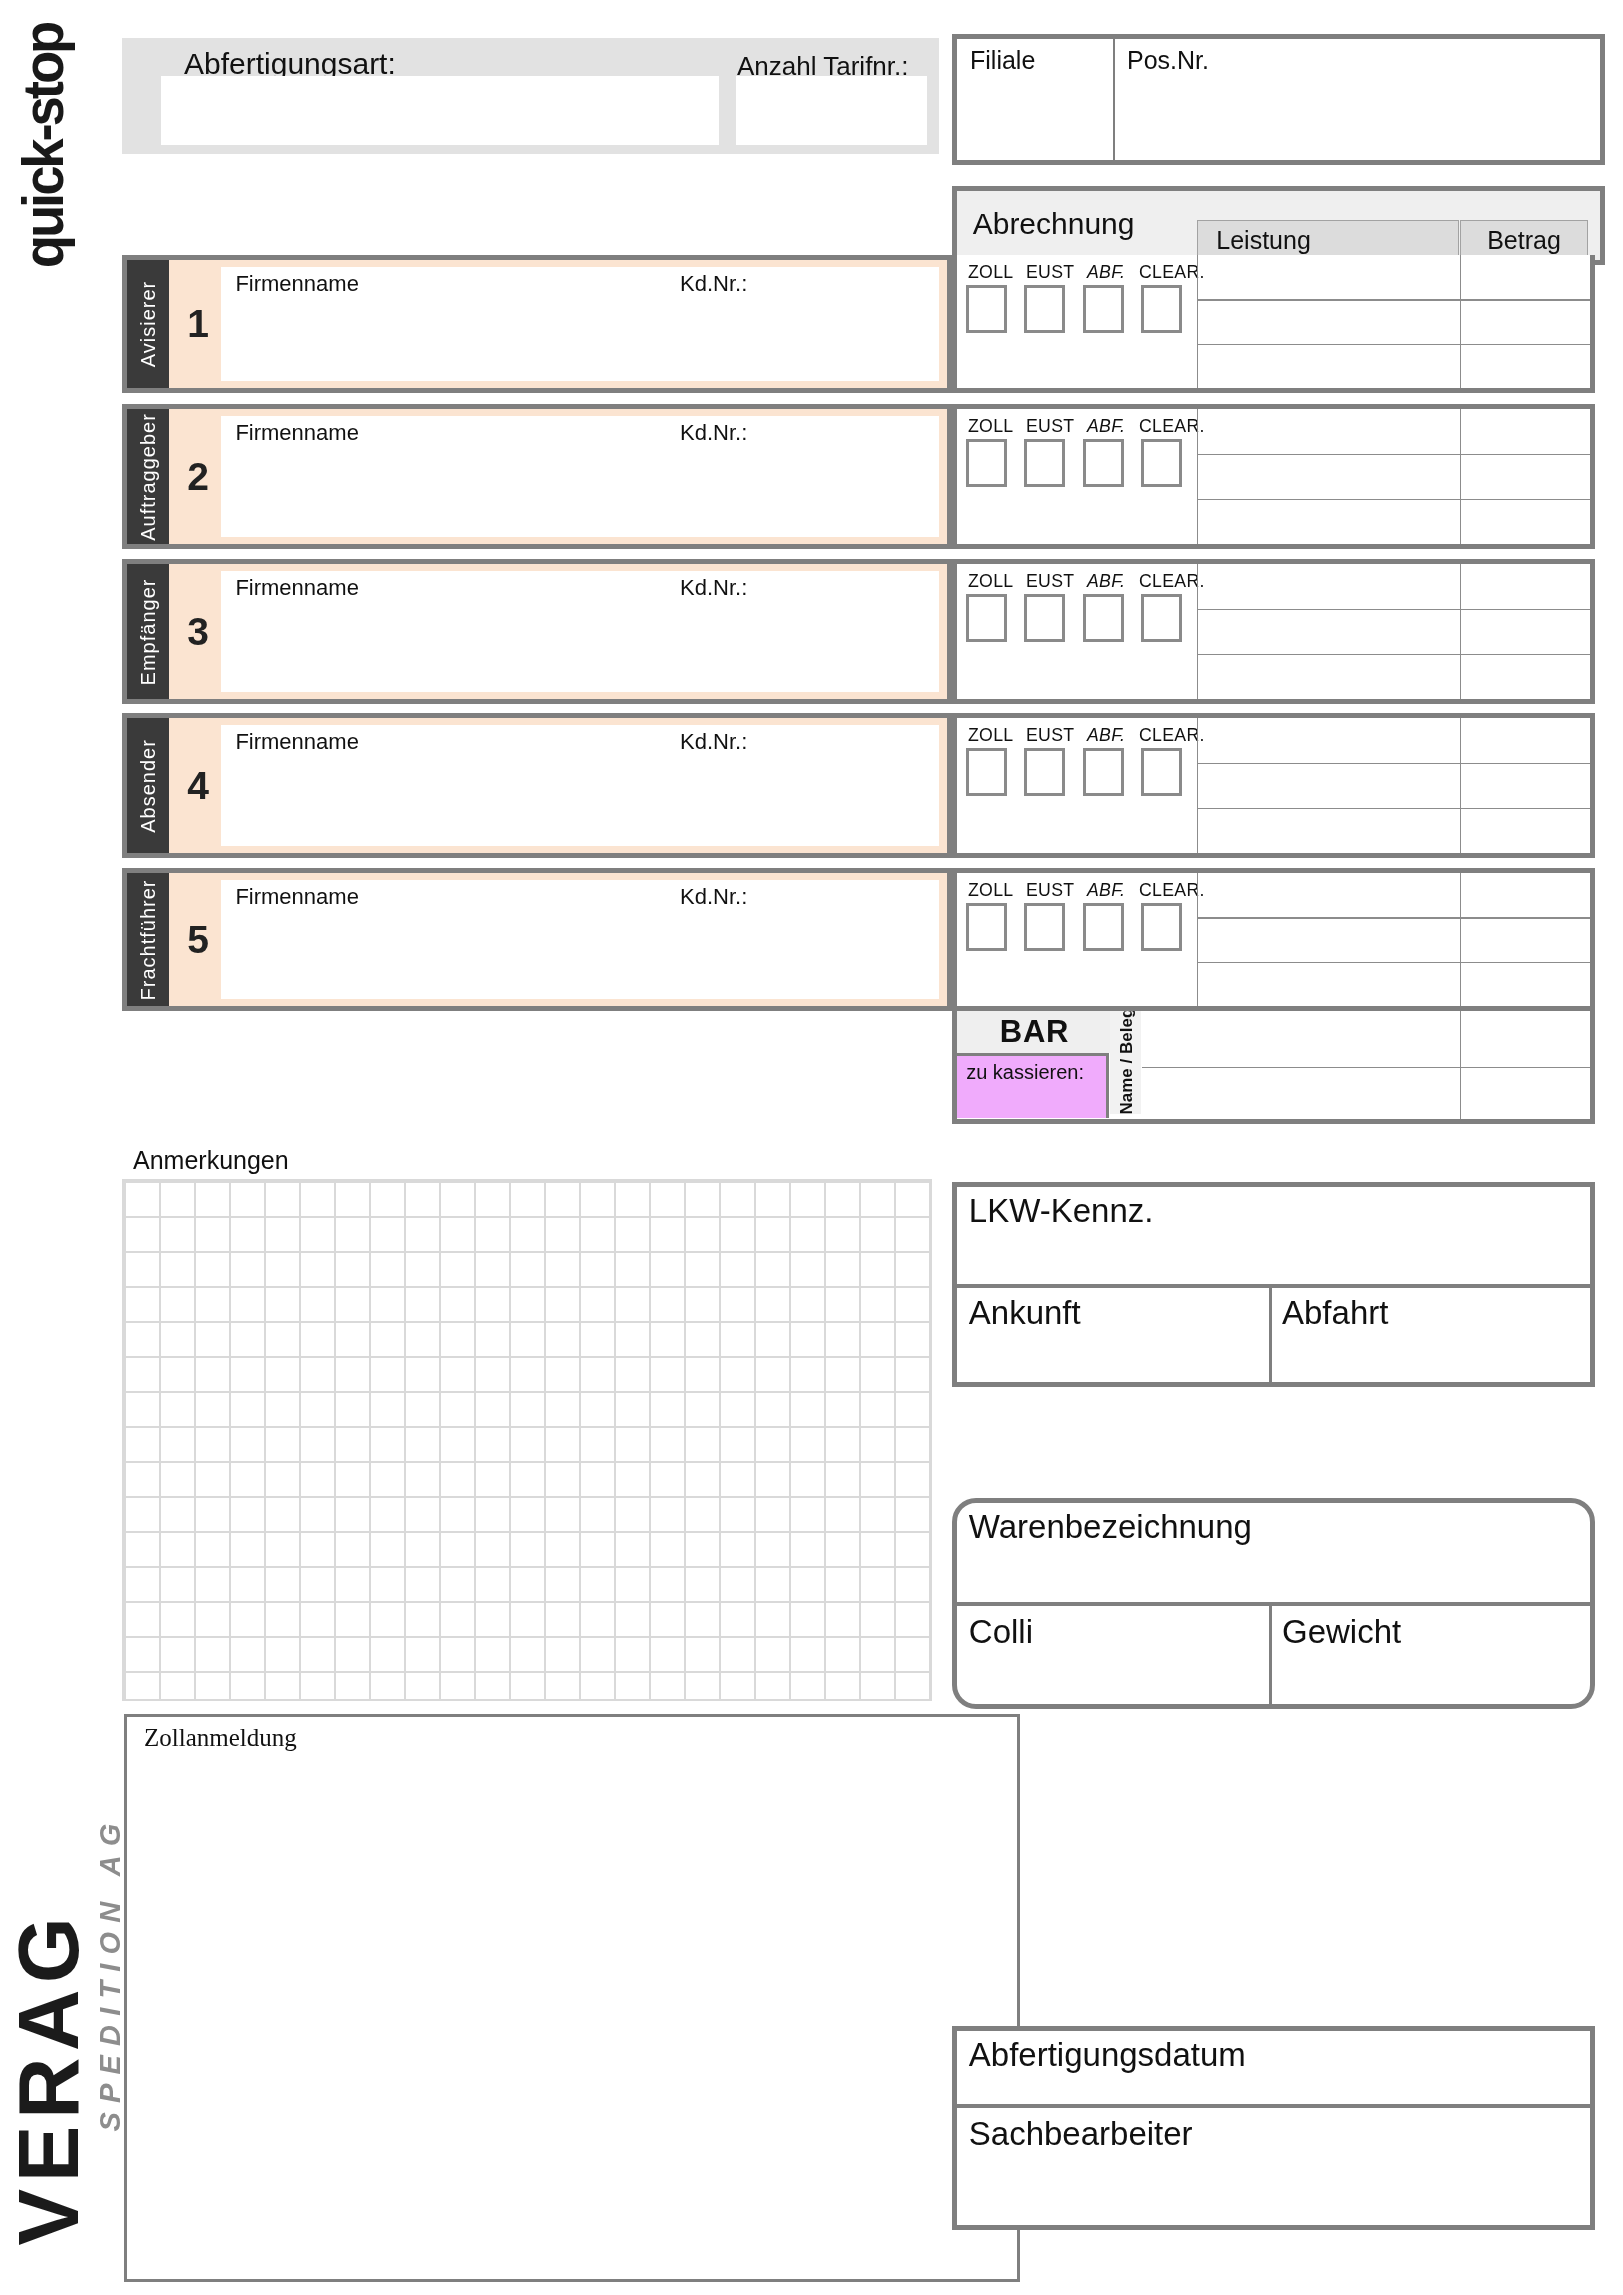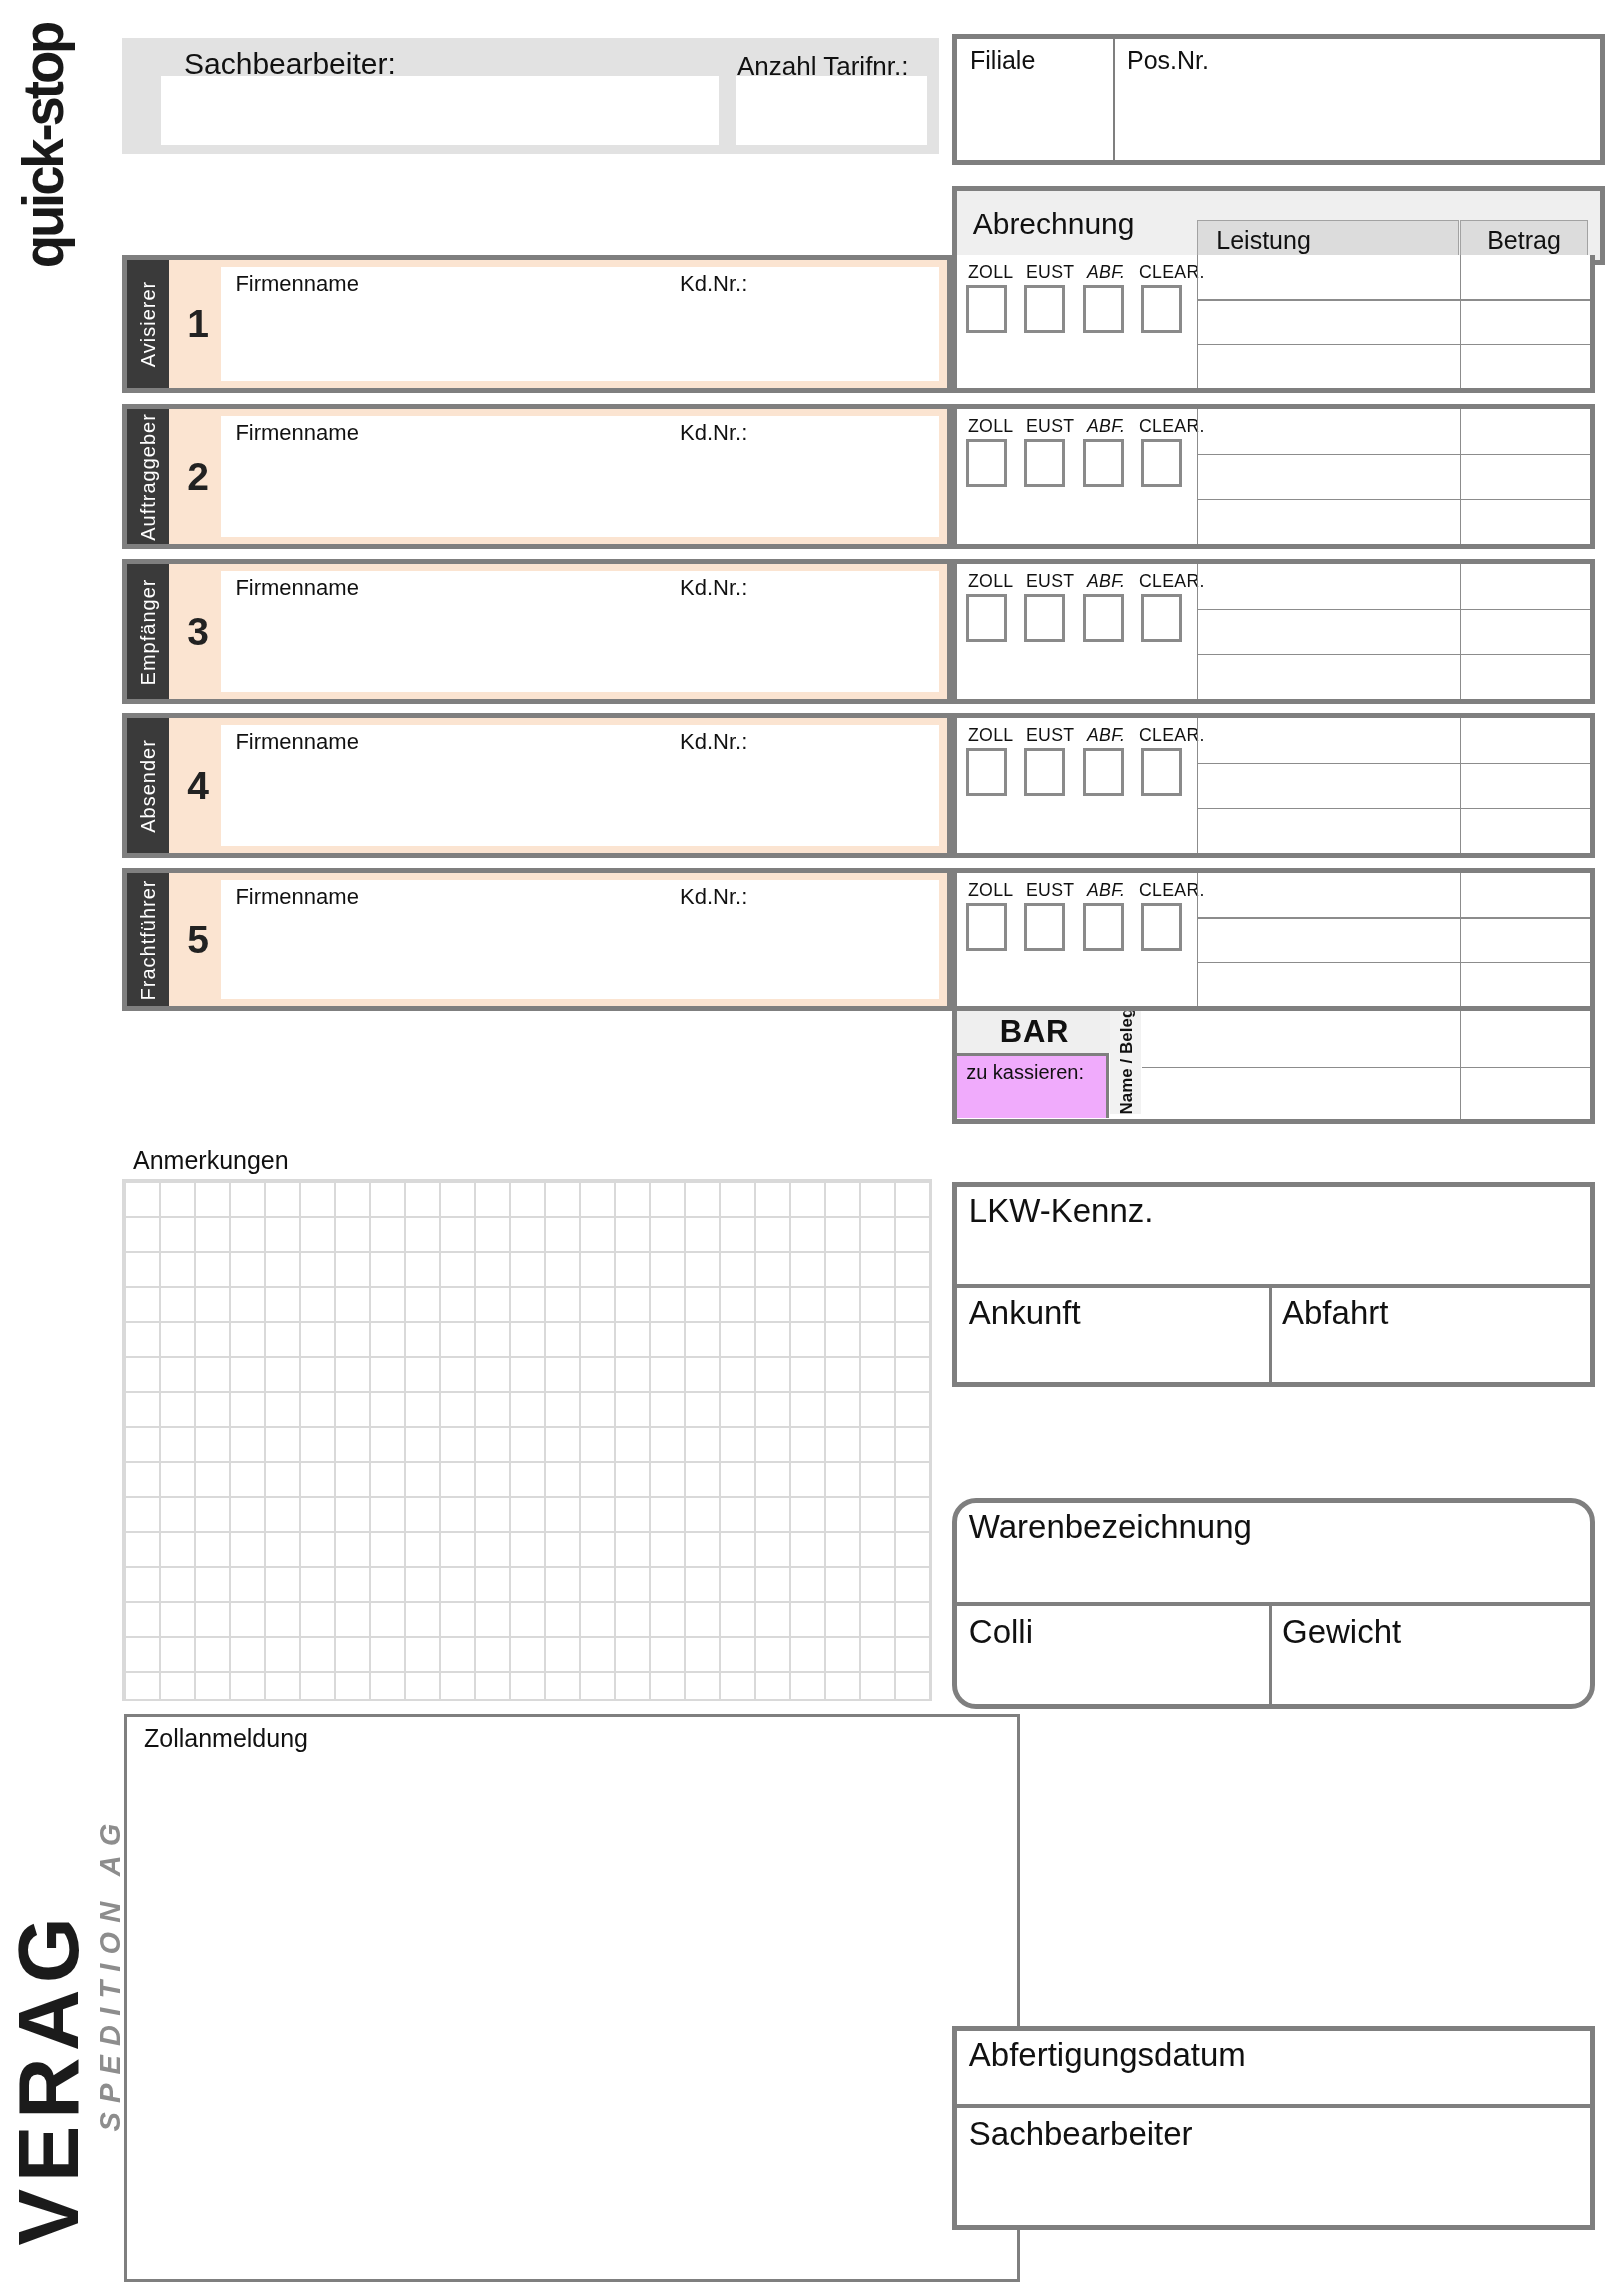--- a/index.html
+++ b/index.html
@@ -77,41 +77,41 @@
   #lkwbox{top:1182px;height:205px;}
   #lkwbox .divh{position:absolute;left:0;right:0;top:97px;height:3.9px;background:#7f7f7f;}
   #lkwbox .divv{position:absolute;left:312px;top:101px;bottom:0;width:2.6px;background:#7f7f7f;}
   #warbox{top:1498px;height:211px;border-radius:24px;}
   #warbox .divh{position:absolute;left:0;right:0;top:99px;height:3.9px;background:#7f7f7f;}
   #warbox .divv{position:absolute;left:312px;top:103px;bottom:0;width:2.6px;background:#7f7f7f;}
   #datbox{top:2026px;height:204px;}
   #datbox .divh{position:absolute;left:0;right:0;top:73px;height:3.9px;background:#7f7f7f;}
   
   #zollbox{left:124px;top:1714px;width:896px;height:568px;border:3.3px solid #7f7f7f;
-           background:#fff;box-sizing:border-box;}
+           background:#fff;box-sizing:border-box;font-family:Liberation Serif, serif;}
   #zollbox span{position:absolute;left:17px;top:6.5px;font-size:25px;}
   
   #verag-main{left:3.9px;top:1864px;width:90px;height:427px;}
   #verag-main .vtext{width:427px;height:90px;line-height:90px;font-size:85px;font-weight:900;
                      letter-spacing:6.5px;color:#1b1b1b;}
   #verag-sub{left:93px;top:1678px;width:34px;height:589px;}
   #verag-sub .vtext{width:589px;height:34px;line-height:34px;font-size:29px;font-weight:700;
                     font-style:italic;letter-spacing:9.2px;color:#8d8d8d;}
 </style>
 </head>
 <body>
 
 <div id="page">
 
   <div class="abs" id="qslogo">
     <div class="vtext">quick-stop</div>
   </div>
 
   <div class="abs" id="topgray">
-    <span class="abs" id="abf-label">Sachbearbeiter:</span>
+    <span class="abs" id="abf-label">Abfertigungsart:</span>
     <div class="abs" id="abf-input"></div>
     <span class="abs" id="anz-label">Anzahl Tarifnr.:</span>
     <div class="abs" id="anz-input"></div>
   </div>
 
   <div class="abs" id="filbox">
     <span class="abs l1">Filiale</span>
     <span class="abs l2">Pos.Nr.</span>
     <div class="abs divv"></div>
   </div>

